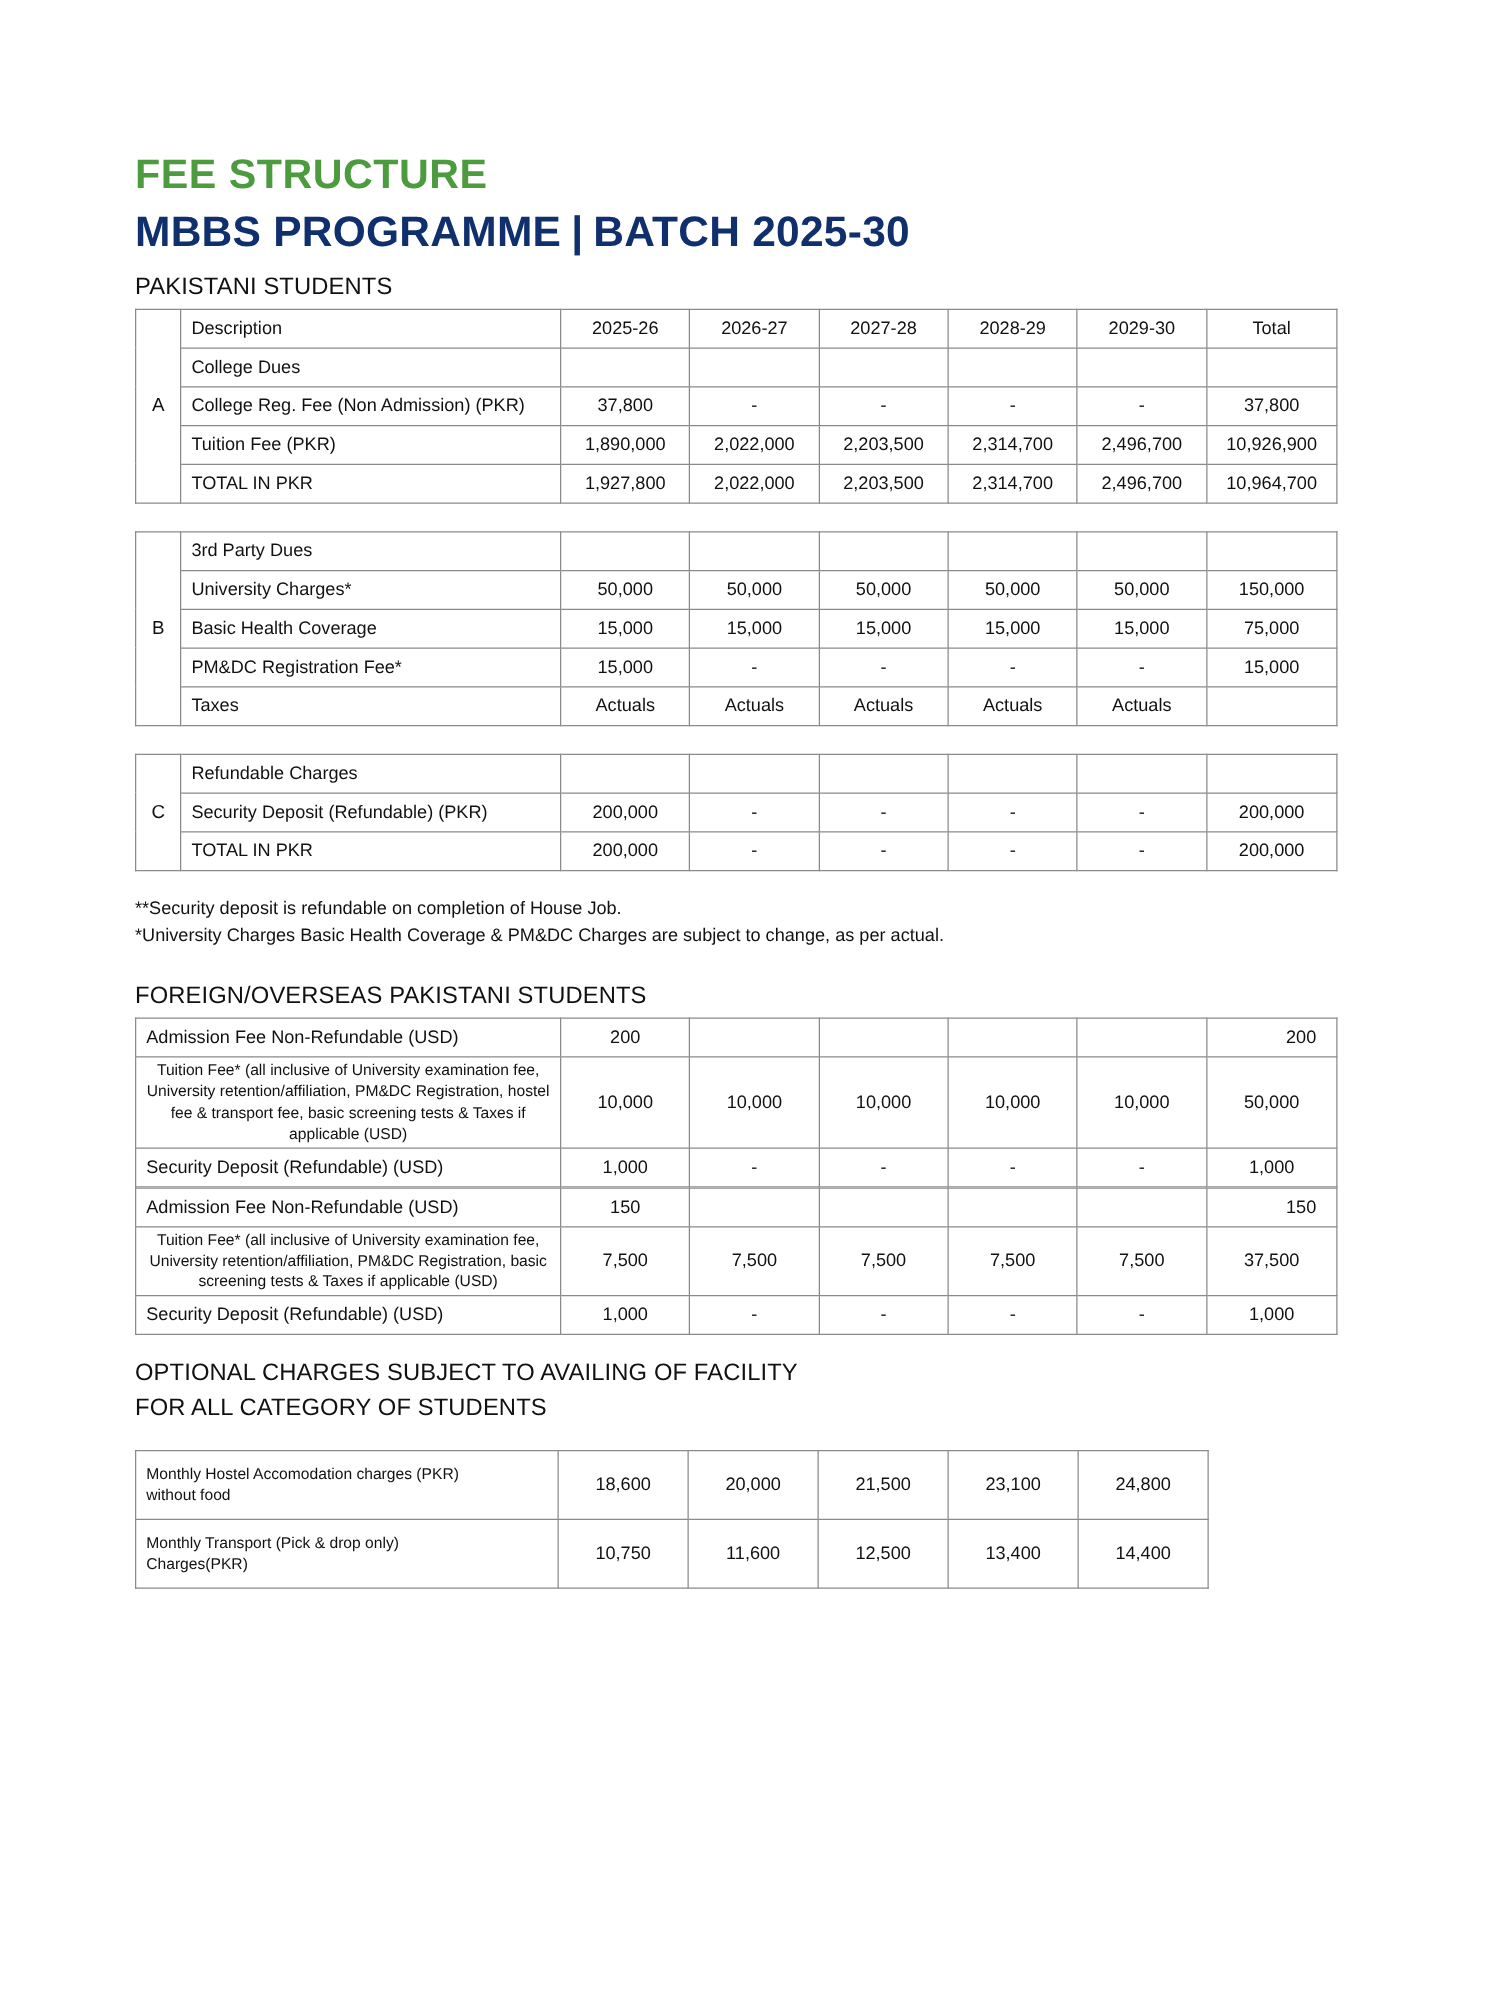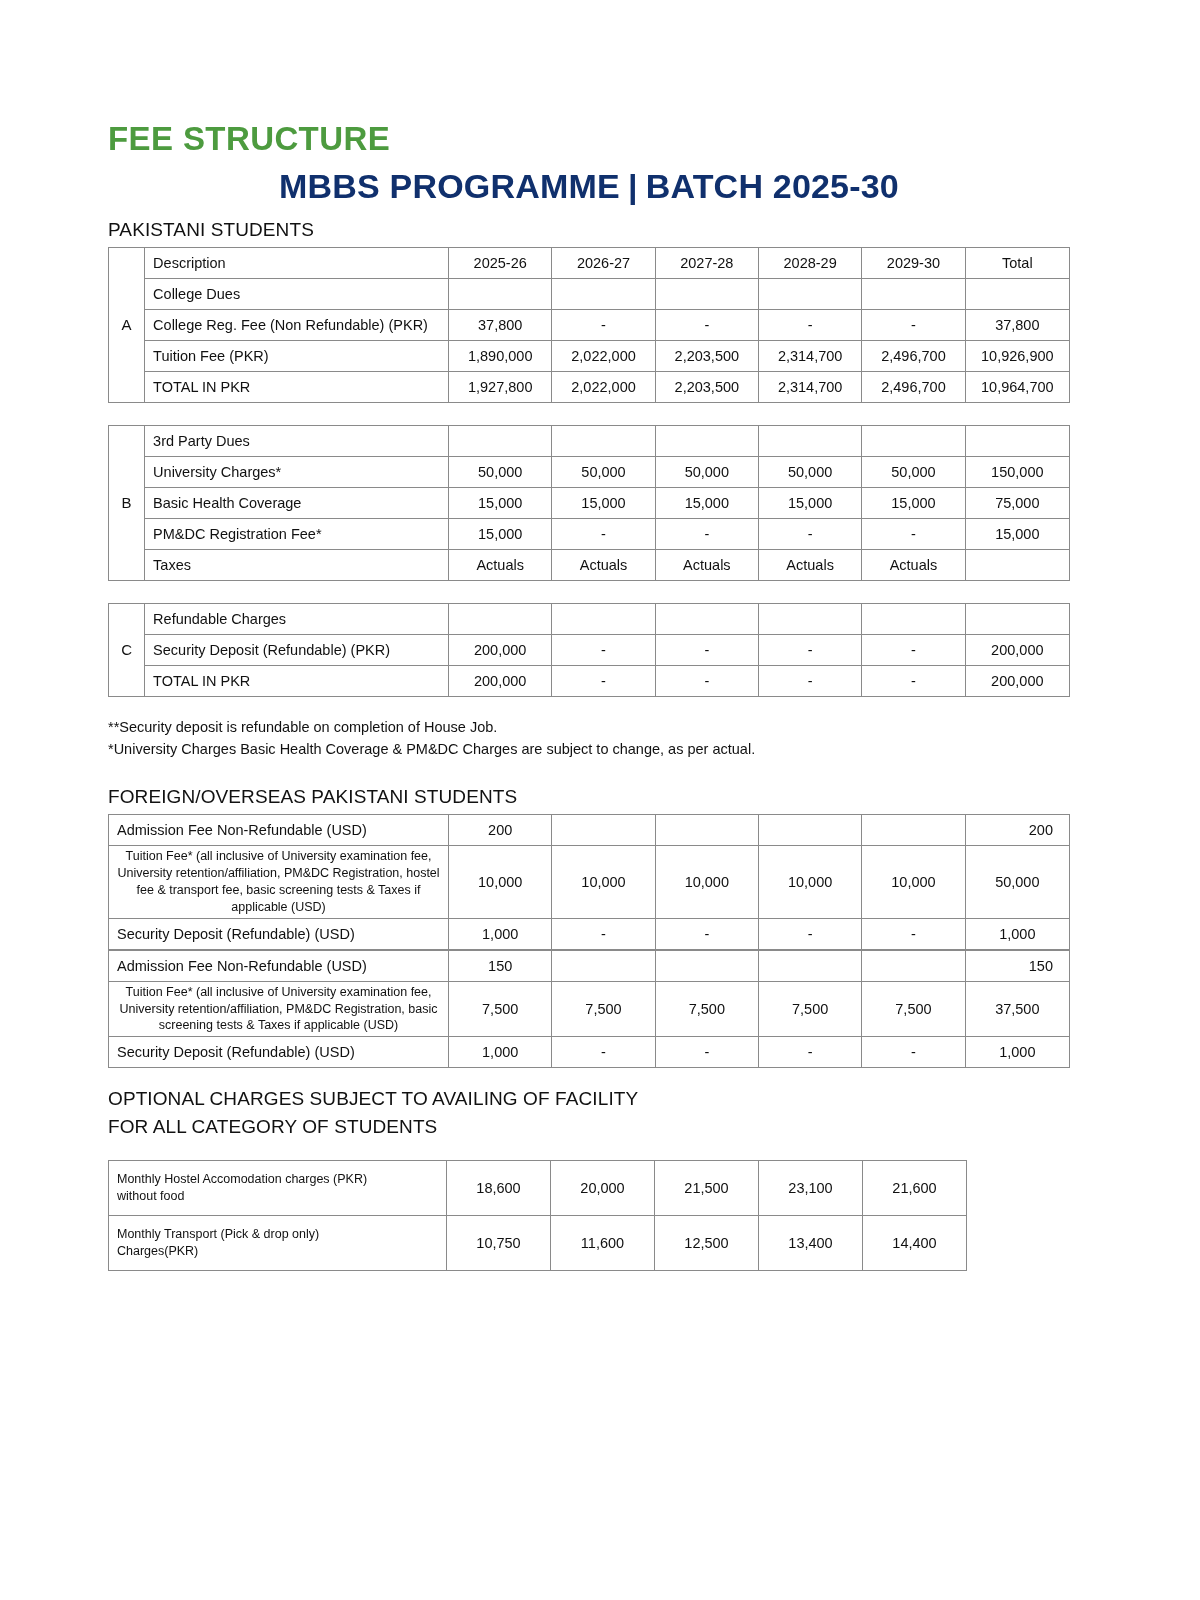--- a/index.html
+++ b/index.html
@@ -15,21 +15,20 @@
 
   
   .title-main{
     font-size:33px;font-weight:bold;color:#4d9b3f;
     letter-spacing:.4px;line-height:1;margin:0 0 14px 0;
   }
   .title-sub{
     font-size:34px;font-weight:bold;color:#10306d;
     letter-spacing:.2px;line-height:1;margin:0 0 16px 0;
     white-space:nowrap;
-    text-align:center;
   }
   .title-sub .bar{font-weight:bold;padding:0 8px;}
 
   .section-heading{
     font-size:19px;font-weight:400;color:#111;
     margin:0 0 6px 0;line-height:1.15;letter-spacing:.1px;
   }
   .section-heading.tight{margin-top:20px;}
   .heading-gap{margin-top:26px;}
 
@@ -136,21 +135,21 @@
       <tr>
         <td class="lbl">College Dues</td>
         <td class="num"></td>
         <td class="num"></td>
         <td class="num"></td>
         <td class="num"></td>
         <td class="num"></td>
         <td class="num"></td>
       </tr>
       <tr>
-        <td class="lbl">College Reg. Fee (Non Refundable) (PKR)</td>
+        <td class="lbl">College Reg. Fee (Non Admission) (PKR)</td>
         <td class="num">37,800</td>
         <td class="num">-</td>
         <td class="num">-</td>
         <td class="num">-</td>
         <td class="num">-</td>
         <td class="num">37,800</td>
       </tr>
       <tr>
         <td class="lbl">Tuition Fee (PKR)</td>
         <td class="num">1,890,000</td>
@@ -386,21 +385,21 @@
           <col class="o-yr">
         </colgroup>
     <tbody>
       <tr>
         <td class="lbl multi" style="height:50px;white-space:pre-line;">Monthly Hostel Accomodation charges (PKR)
 without food</td>
         <td class="num">18,600</td>
         <td class="num">20,000</td>
         <td class="num">21,500</td>
         <td class="num">23,100</td>
-        <td class="num">21,600</td>
+        <td class="num">24,800</td>
       </tr>
       <tr>
         <td class="lbl multi" style="height:50px;white-space:pre-line;">Monthly Transport (Pick &amp; drop only)
 Charges(PKR)</td>
         <td class="num">10,750</td>
         <td class="num">11,600</td>
         <td class="num">12,500</td>
         <td class="num">13,400</td>
         <td class="num">14,400</td>
       </tr>

